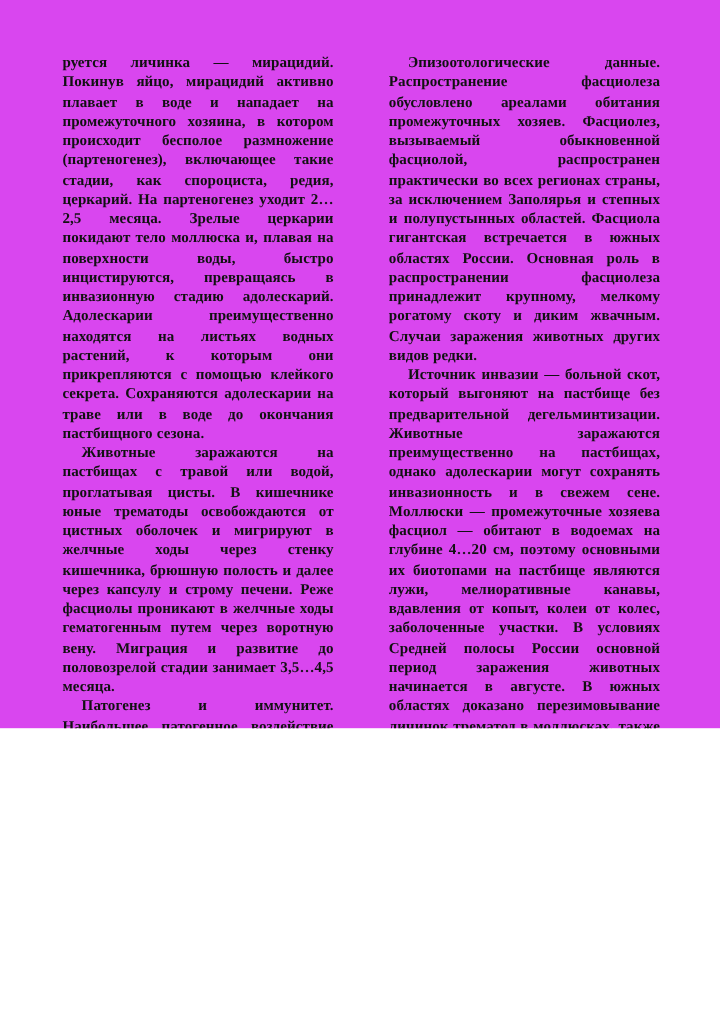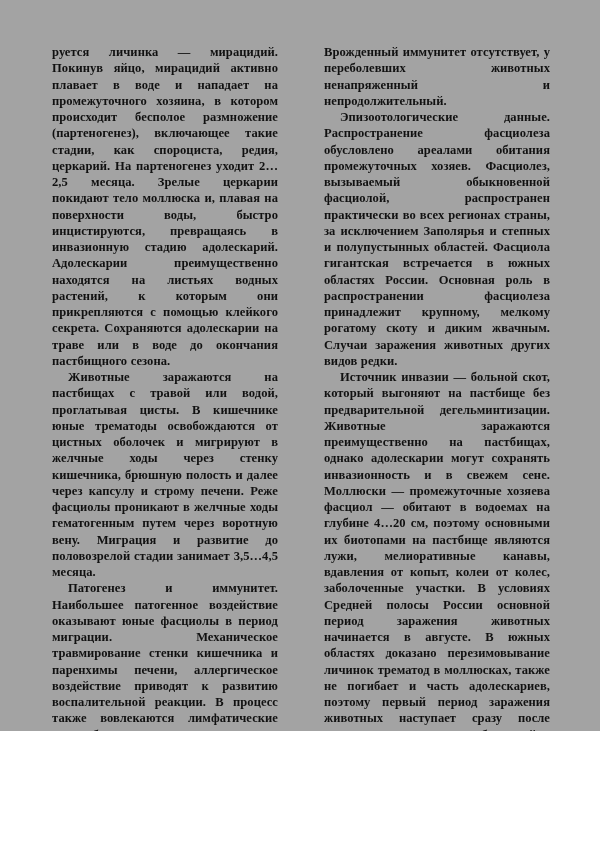--- a/index.html
+++ b/index.html
@@ -3,22 +3,22 @@
 <meta charset="utf-8">
 <style>
   html, body {
     margin: 0;
     padding: 0;
     background: #ffffff;
   }
   .page {
     position: relative;
     width: 600px;
-    height: 731px;
-    background: #a3a3a3;
+    height: 607px;
+    background: #d946ef;
     overflow: hidden;
     font-family: "Liberation Serif", "DejaVu Serif", serif;
     color: #111111;
   }
   .columns {
     position: absolute;
     left: 52px;
     top: 44px;
     width: 498px;
     height: 730px;
@@ -76,21 +76,20 @@
 
   <div class="columns">
 
     <div class="col">
       <p class="noindent">руется личинка — мирацидий. Покинув яйцо, мирацидий активно плавает в воде и нападает на промежуточного хозяина, в котором происходит бесполое размножение (партеногенез), включающее такие стадии, как спороциста, редия, церкарий. На партеногенез уходит 2…2,5 месяца. Зрелые церкарии покидают тело моллюска и, плавая на поверхности воды, быстро инцистируются, превращаясь в инвазионную стадию адолескарий. Адолескарии преимущественно находятся на листьях водных растений, к которым они прикрепляются с помощью клейкого секрета. Сохраняются адолескарии на траве или в воде до окончания пастбищного сезона.</p>
       <p>Животные заражаются на пастбищах с травой или водой, проглатывая цисты. В кишечнике юные трематоды освобождаются от цистных оболочек и мигрируют в желчные ходы через стенку кишечника, брюшную полость и далее через капсулу и строму печени. Реже фасциолы проникают в желчные ходы гематогенным путем через воротную вену. Миграция и развитие до половозрелой стадии занимает 3,5…4,5 месяца.</p>
       <p><span class="it">Патогенез и иммунитет.</span><span> Наибольшее патогенное воздействие оказывают юные фасциолы в период миграции. Механическое травмирование стенки кишечника и паренхимы печени, аллергическое воздействие приводят к развитию воспалительной реакции. В процесс также вовлекаются лимфатические узлы, брюшина, слизистая желчных протоков. Проникая в ткани, трематоды открывают ворота для секундарной микрофлоры, которая также участвует в развитии воспаления. Паразитирование половозрелых трематод приводит к развитию пролиферативного воспалительного процесса. Он характеризуется разростом соединительной ткани в стенке желчных ходов, отложением солей на их слизистой, билиарным циррозом.</span></p>
     </div>
 
     <div class="col">
-      <p class="noindent">Врожденный иммунитет отсутствует, у переболевших животных ненапряженный и непродолжительный.</p>
       <p><span class="it">Эпизоотологические данные.</span><span> Распространение фасциолеза обусловлено ареалами обитания промежуточных хозяев. Фасциолез, вызываемый обыкновенной фасциолой, распространен практически во всех регионах страны, за исключением Заполярья и степных и полупустынных областей. Фасциола гигантская встречается в южных областях России. Основная роль в распространении фасциолеза принадлежит крупному, мелкому рогатому скоту и диким жвачным. Случаи заражения животных других видов редки.</span></p>
       <p>Источник инвазии — больной скот, который выгоняют на пастбище без предварительной дегельминтизации. Животные заражаются преимущественно на пастбищах, однако адолескарии могут сохранять инвазионность и в свежем сене. Моллюски — промежуточные хозяева фасциол — обитают в водоемах на глубине 4…20 см, поэтому основными их биотопами на пастбище являются лужи, мелиоративные канавы, вдавления от копыт, колеи от колес, заболоченные участки. В условиях Средней полосы России основной период заражения животных начинается в августе. В южных областях доказано перезимовывание личинок трематод в моллюсках, также не погибает и часть адолескариев, поэтому первый период заражения животных наступает сразу после выгона животных на пастбище. Яйца фасциол продолжительное время сохраняются в фекалиях на пастбище. Однако замораживание, длительное высушивание и гниение действуют на них губительно. Большинство дезинфектантов, в том числе и горячий 5%-ный раствор едкого натра, убивают зародыш в яйце за несколько минут.</p>
 
     </div>
 
   </div>
 
 
 </div>
 

